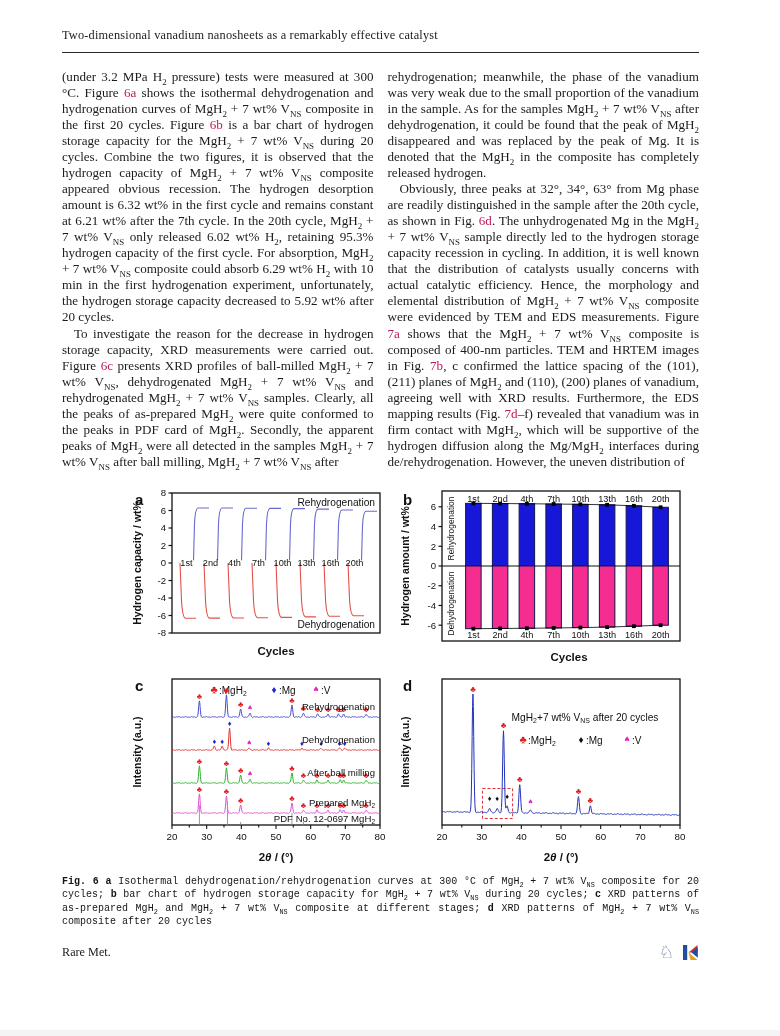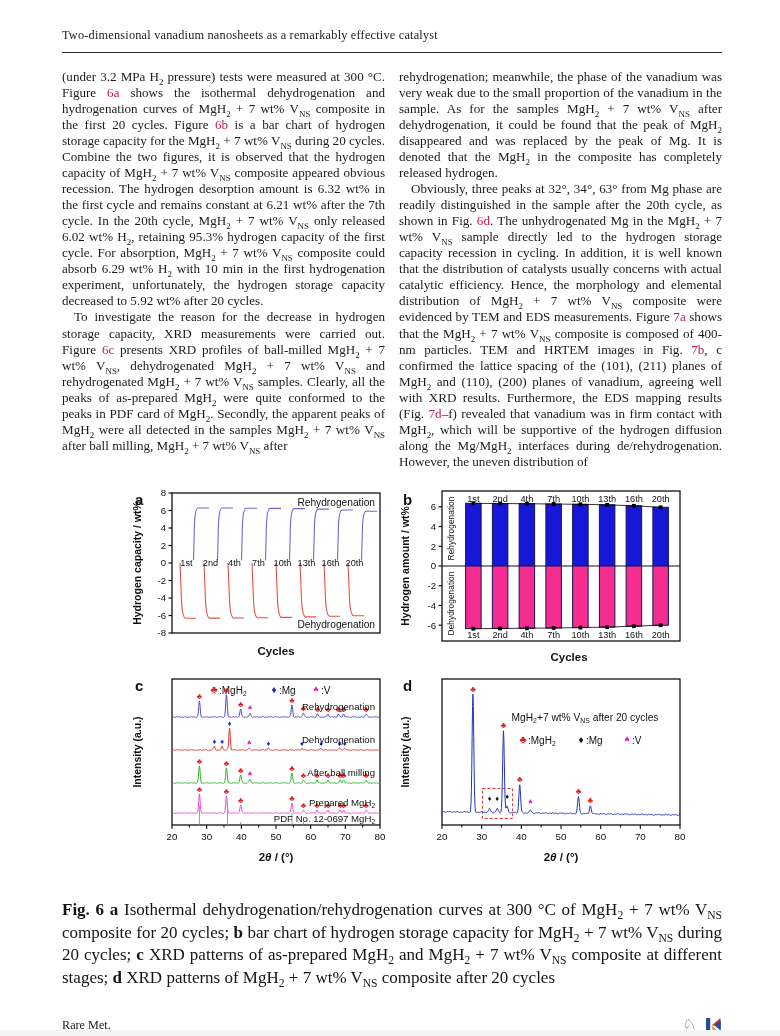--- a/index.html
+++ b/index.html
@@ -1,32 +1,32 @@
 <!DOCTYPE html>
 <html><head>
 <meta charset="utf-8">
 <style>
   html,body{margin:0;padding:0;}
   body{width:780px;height:1036px;background:#ffffff;position:relative;overflow:hidden;
        font-family:"Liberation Serif",serif;color:#1b1b1b;}
-  .page{padding:28px 58px 0 62px;}
+  .page{padding:28px 81px 0 62px;}
   .running-title{font-size:12.3px;letter-spacing:.2px;}
   .head-rule{border:none;border-top:1.5px solid #2a2a2a;margin:9px 0 0 0;}
   .columns{display:flex;gap:14px;margin-top:16px;height:402px;overflow:hidden;}
   .col{width:323px;font-size:13.1px;line-height:1.225;text-align:justify;}
   .col p{margin:0;}
   .col p.indent{text-indent:12px;}
   sub{font-size:68%;line-height:0;}
   .figlink{color:#be185d;}
   .figure{margin:12px 0 0 66px;width:560px;}
   .fig-row{display:flex;gap:6px;}
   .panel{background:#fff;}
-  .caption{margin-top:24px;font-family:Liberation Serif, serif;font-size:17px;
+  .caption{margin-top:0;font-family:Liberation Mono, monospace;font-size:10px;
            line-height:1.33;text-align:justify;color:#151515;}
-  .footer{margin-top:28px;display:flex;justify-content:space-between;align-items:center;}
+  .footer{margin-top:16px;display:flex;justify-content:space-between;align-items:center;}
   .footer-journal{font-size:12.2px;}
   .footer-icons{display:flex;gap:8px;align-items:center;}
   .springer-glyph{font-family:"DejaVu Sans",sans-serif;font-size:17px;color:#5d6f8d;line-height:1;}
   .bottom-strip{position:absolute;left:0;bottom:0;width:780px;height:6px;background:#f4f4f4;}
   svg text{font-family:"Liberation Sans",sans-serif;}
 </style>
 </head>
 <body>
 
 <div class="page">

